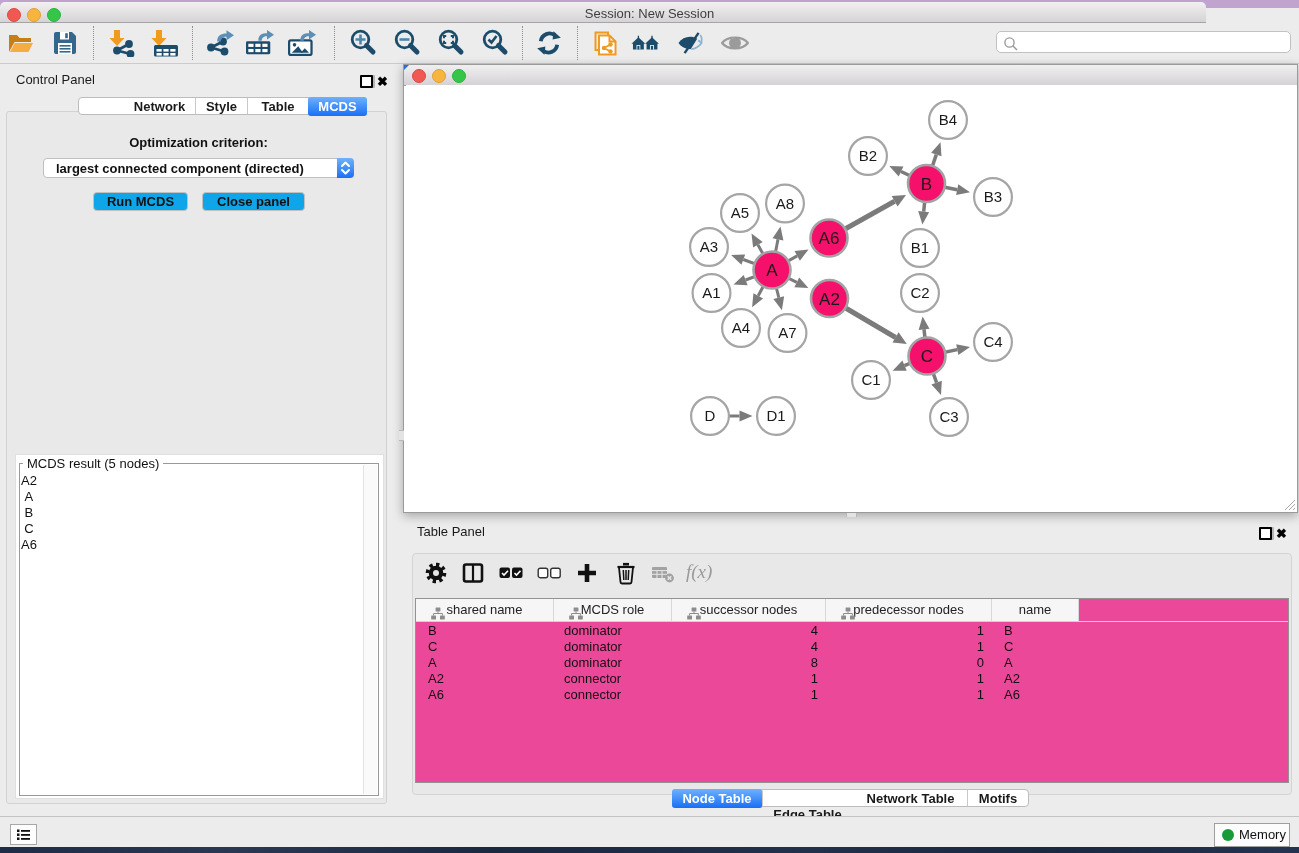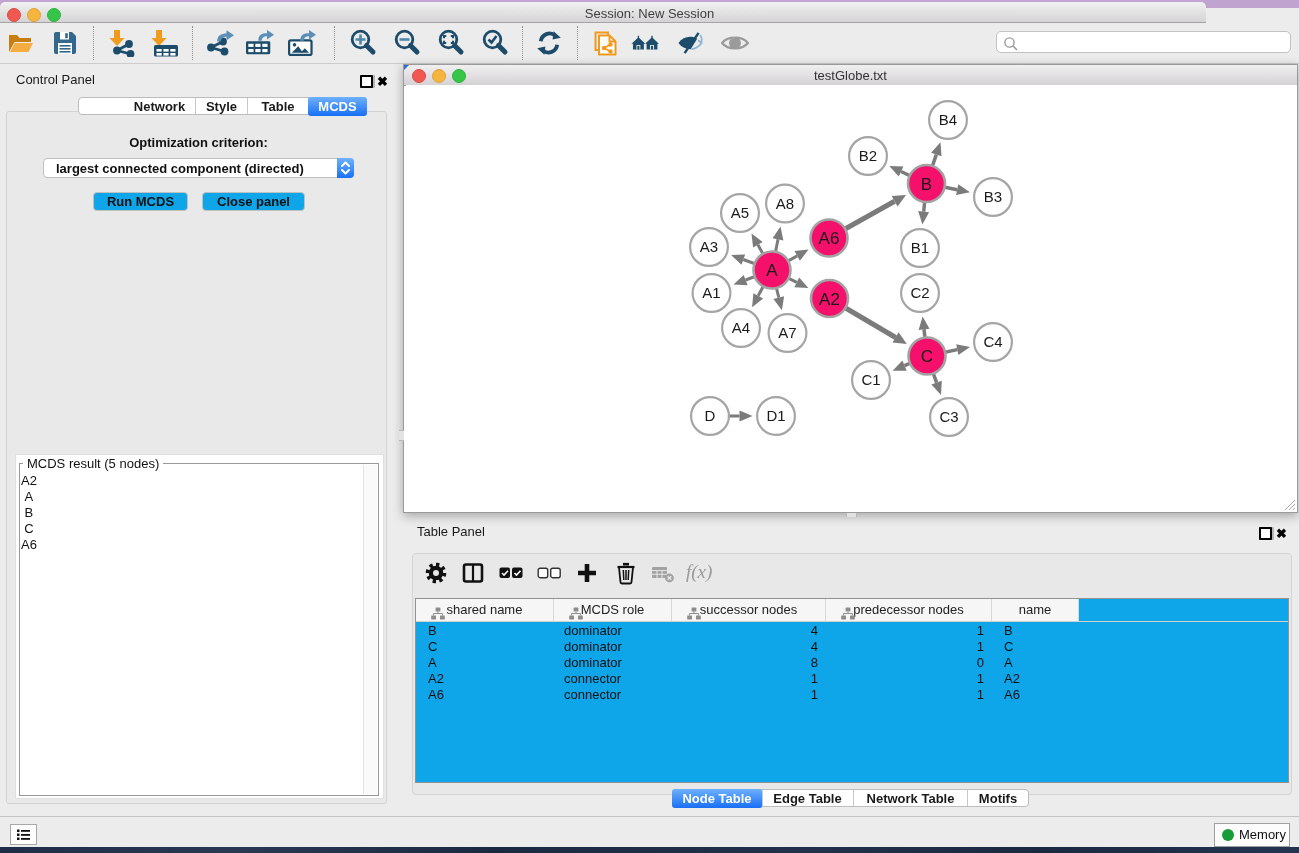--- a/index.html
+++ b/index.html
@@ -36,21 +36,21 @@
 #mscroll{position:absolute;right:1px;top:1px;width:13px;height:329px;background:#fafafa;border-left:1px solid #e3e3e3;}
 
 #netwin{left:403px;top:64px;width:895px;height:449px;background:#fff;border:1px solid #9a9a9a;box-sizing:border-box;box-shadow:0 3px 10px rgba(0,0,0,0.3);}
 #netbar{position:absolute;left:0;top:0;width:100%;height:20px;background:linear-gradient(#f1f0f1,#d4d2d4);border-bottom:1px solid #9f9f9f;}
 #nettitle{position:absolute;left:0;top:3px;width:100%;text-align:center;font-size:13px;color:#333;}
 #graph{position:absolute;left:2px;top:20px;width:891px;height:427px;background:#fff;}
 
 #tpanel{left:406px;top:516px;width:893px;height:298px;}
 #tpTitle{left:11px;top:8px;font-size:13px;color:#1a1a1a;}
 #tbox{left:6px;top:37px;width:878px;height:240px;background:#e8e8e8;border:1px solid #d4d4d4;border-radius:4px;}
-#ttable{position:absolute;left:2px;top:44px;width:872px;height:183px;background:#0ea5e9;border:1px solid #929292;}
+#ttable{position:absolute;left:2px;top:44px;width:872px;height:183px;background:#ec4899;border:1px solid #929292;}
 #thead{position:absolute;left:0;top:0;width:100%;height:22px;border-bottom:1px solid #d2d2d2;font-size:13px;color:#222;}
 #theadbg{position:absolute;left:0;top:0;width:663px;height:22px;background:#f6f6f6;}
 .hcol{position:absolute;top:0;height:22px;border-right:1px solid #d8d8d8;text-align:center;line-height:22px;}
 .hico{position:absolute;top:4px;width:14px;height:13px;}
 .trow{position:absolute;font-size:13px;color:#111;height:16px;line-height:16px;}
 
 #statusbar{left:0;top:816px;width:1299px;height:31px;background:#ececec;border-top:1px solid #c4c4c4;}
 #listbtn{position:absolute;left:10px;top:7px;width:25px;height:19px;background:#fdfdfd;border:1px solid #a8a8a8;}
 #membtn{position:absolute;left:1214px;top:6px;width:74px;height:22px;background:#fcfcfc;border:1px solid #9f9f9f;font-size:13px;color:#111;}
 #deskBot{left:0;top:847px;width:1299px;height:6px;background:linear-gradient(90deg,#1e2c47 0%,#2a3854 18%,#1a2840 38%,#22304b 62%,#1a2840 80%,#243350 100%);}
@@ -244,21 +244,20 @@
       <div id="mlist">A2<br>A<br>B<br>C<br>A6</div>
     </div>
   </div>
 </div>
 <div class="abs" id="netwin">
     <div style="position:absolute;left:0;top:0;width:0;height:0;border-left:5px solid #2f6bd8;border-bottom:5px solid transparent;z-index:6;"></div>
   <div id="netbar">
     <div class="tl" style="left:8px;top:4px;background:#f15852;border:1px solid #d94b45;"></div>
     <div class="tl" style="left:28px;top:4px;background:#f6b53e;border:1px solid #dfa134;"></div>
     <div class="tl" style="left:48px;top:4px;background:#35c649;border:1px solid #2cb13e;"></div>
-    <div id="nettitle">testGlobe.txt</div>
   </div>
   <div id="graph">
   <svg width="891" height="425" style="position:absolute;left:0;top:0;font-family:'Liberation Sans',sans-serif;">
         <line x1="366.0" y1="185.0" x2="351.9" y2="159.8" stroke="#7b7b7b" stroke-width="3"></line>
         <polygon points="345.5,148.5 356.7,157.1 347.1,162.5" fill="#7b7b7b"></polygon>
         <line x1="366.0" y1="185.0" x2="372.0" y2="154.3" stroke="#7b7b7b" stroke-width="3"></line>
         <polygon points="374.5,141.6 377.4,155.4 366.6,153.3" fill="#7b7b7b"></polygon>
         <line x1="366.0" y1="185.0" x2="337.3" y2="174.5" stroke="#7b7b7b" stroke-width="3"></line>
         <polygon points="325.1,170.1 339.2,169.4 335.4,179.7" fill="#7b7b7b"></polygon>
         <line x1="366.0" y1="185.0" x2="339.6" y2="195.0" stroke="#7b7b7b" stroke-width="3"></line>
@@ -461,21 +460,21 @@
         <div class="trow" style="left:588px;top:72px;">A2</div>
         <div class="trow" style="left:12px;top:88px;">A6</div>
         <div class="trow" style="left:148px;top:88px;">connector</div>
         <div class="trow" style="left:256px;top:88px;width:146px;text-align:right;">1</div>
         <div class="trow" style="left:410px;top:88px;width:158px;text-align:right;">1</div>
         <div class="trow" style="left:588px;top:88px;">A6</div>
     </div>
   </div>
   <div class="tabs" style="left:266px;top:273px;">
     <div class="tab sel" style="width:91px;">Node Table</div>
-    <div class="tab" style="width:92px;">Edge Table</div>
+    <div class="tab" style="width:92px;margin-top:16px;">Edge Table</div>
     <div class="tab" style="width:114px;">Network Table</div>
     <div class="tab" style="width:60px;">Motifs</div>
   </div>
 </div>
 <div class="abs" id="statusbar">
   <div id="listbtn">
     <svg width="25" height="19" viewBox="0 0 25 19">
       <g fill="#111">
         <rect x="6" y="4.5" width="2.5" height="2.5"></rect>
           <rect x="10" y="5" width="9" height="1.8"></rect>

